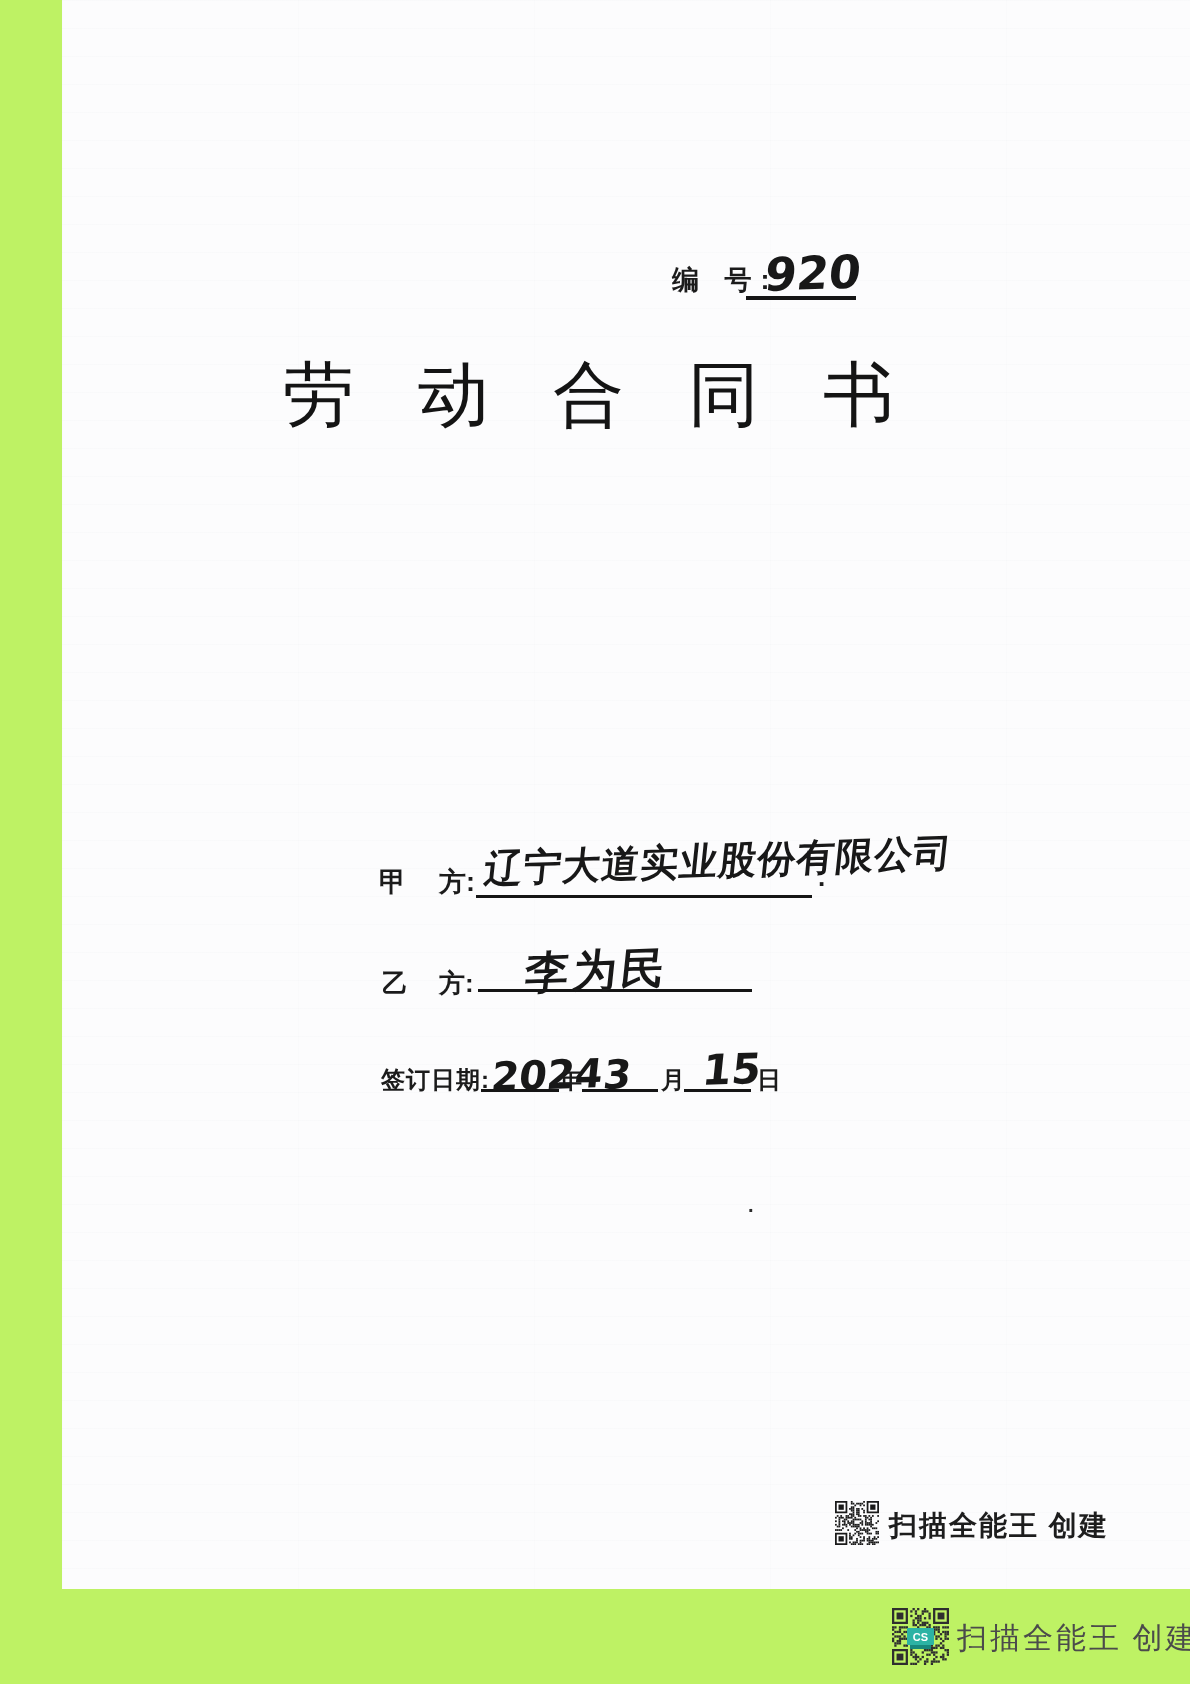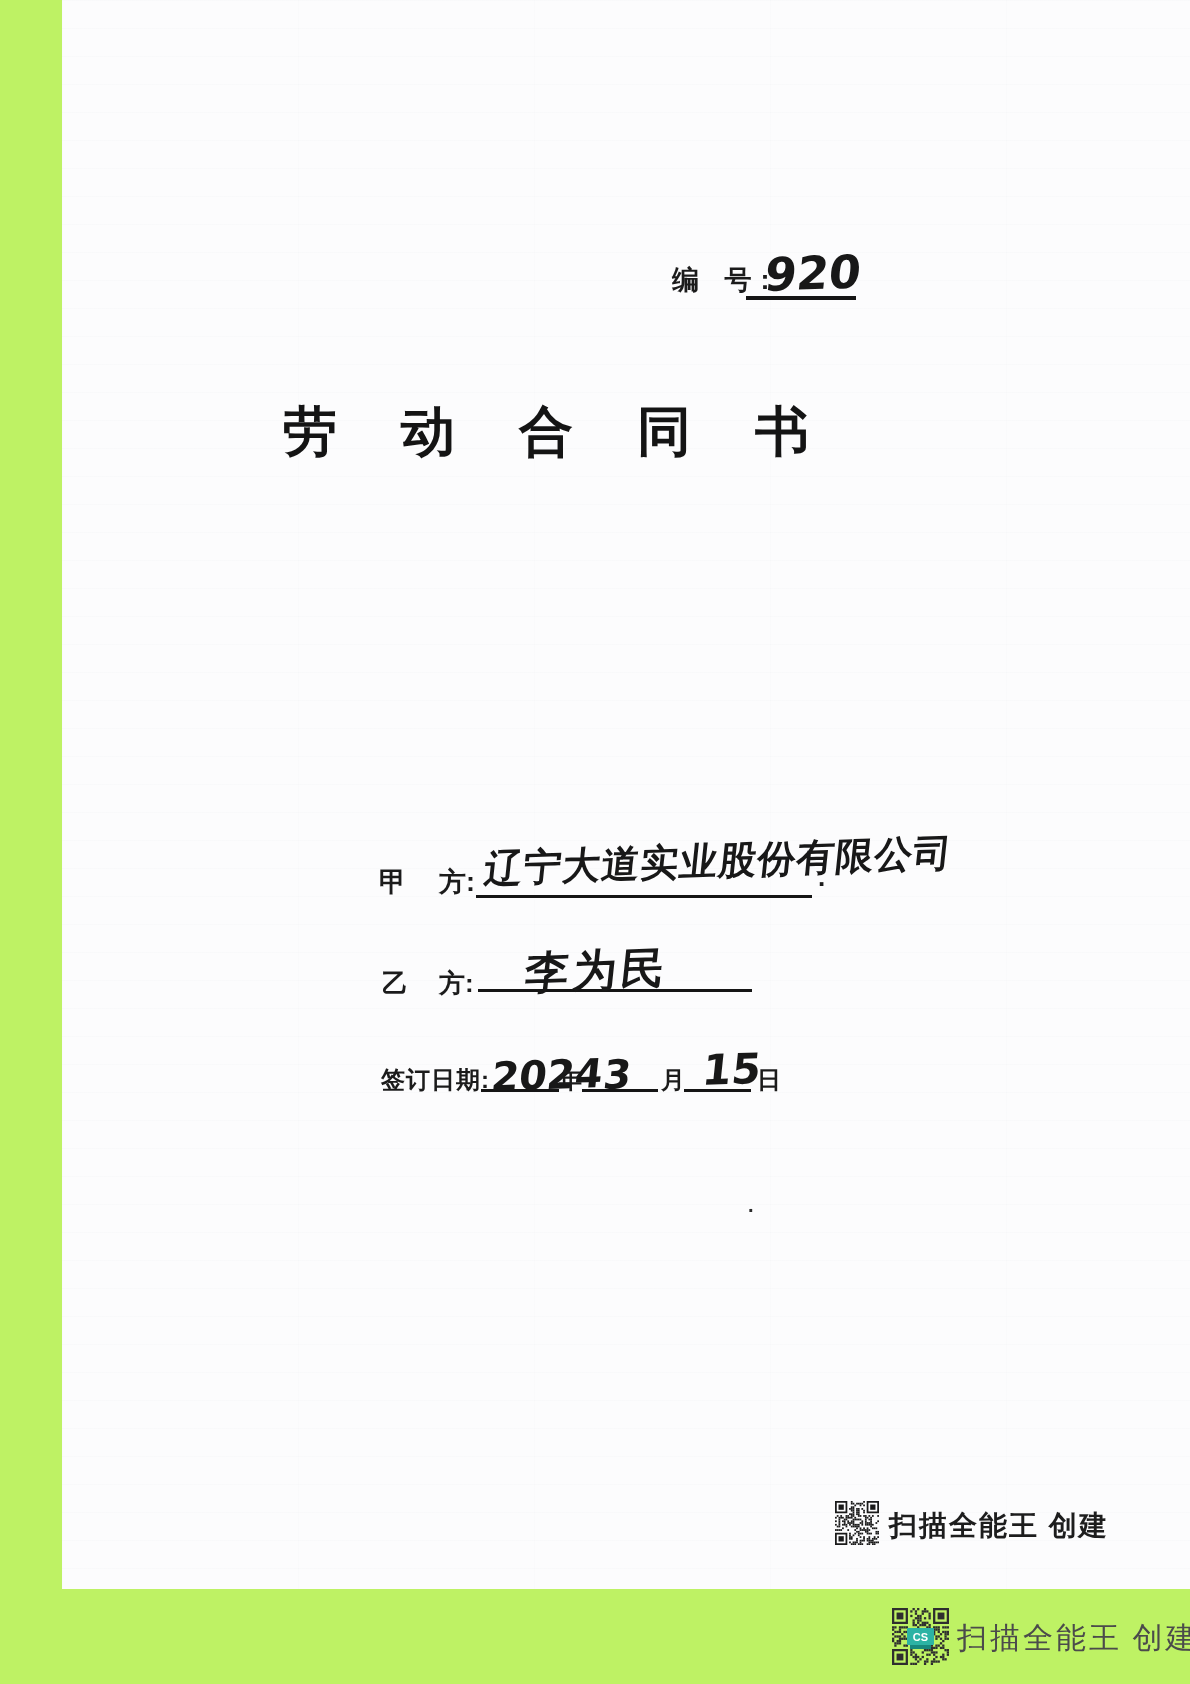--- a/index.html
+++ b/index.html
@@ -21,22 +21,22 @@
     font-family:"DejaVu Sans",sans-serif;font-weight:600;color:#181818;
     transform:rotate(-2deg) skewX(-8deg);transform-origin:left bottom;white-space:nowrap;
   }
   .uline{position:absolute;background:#151515;}
   
   .serial-label{left:672px;top:262px;font-size:27px;letter-spacing:9px;}
   .serial-underline{left:746px;top:296px;width:110px;height:4px;}
   .serial-value{left:762px;top:248px;font-size:46px;}
   
   .title{
-    left:283px;top:348px;font-size:54px;font-weight:700;letter-spacing:64px;
-    white-space:nowrap;color:#141414;margin-top:48px;
+    left:283px;top:348px;font-size:71px;font-weight:400;letter-spacing:64px;
+    white-space:nowrap;color:#141414;
   }
   
   .pa-char{left:379px;top:864px;font-size:27px;}
   .pa-fang{left:439px;top:864px;font-size:27px;}
   .pa-underline{left:476px;top:895px;width:336px;height:3px;}
   .pa-value{left:482px;top:844px;font-size:38px;letter-spacing:1px;}
   .pa-period{left:818px;top:862px;font-size:26px;font-weight:700;}
   .pb-char{left:382px;top:966px;font-size:26px;}
   .pb-fang{left:439px;top:966px;font-size:26px;}
   .pb-underline{left:478px;top:989px;width:274px;height:3px;}

